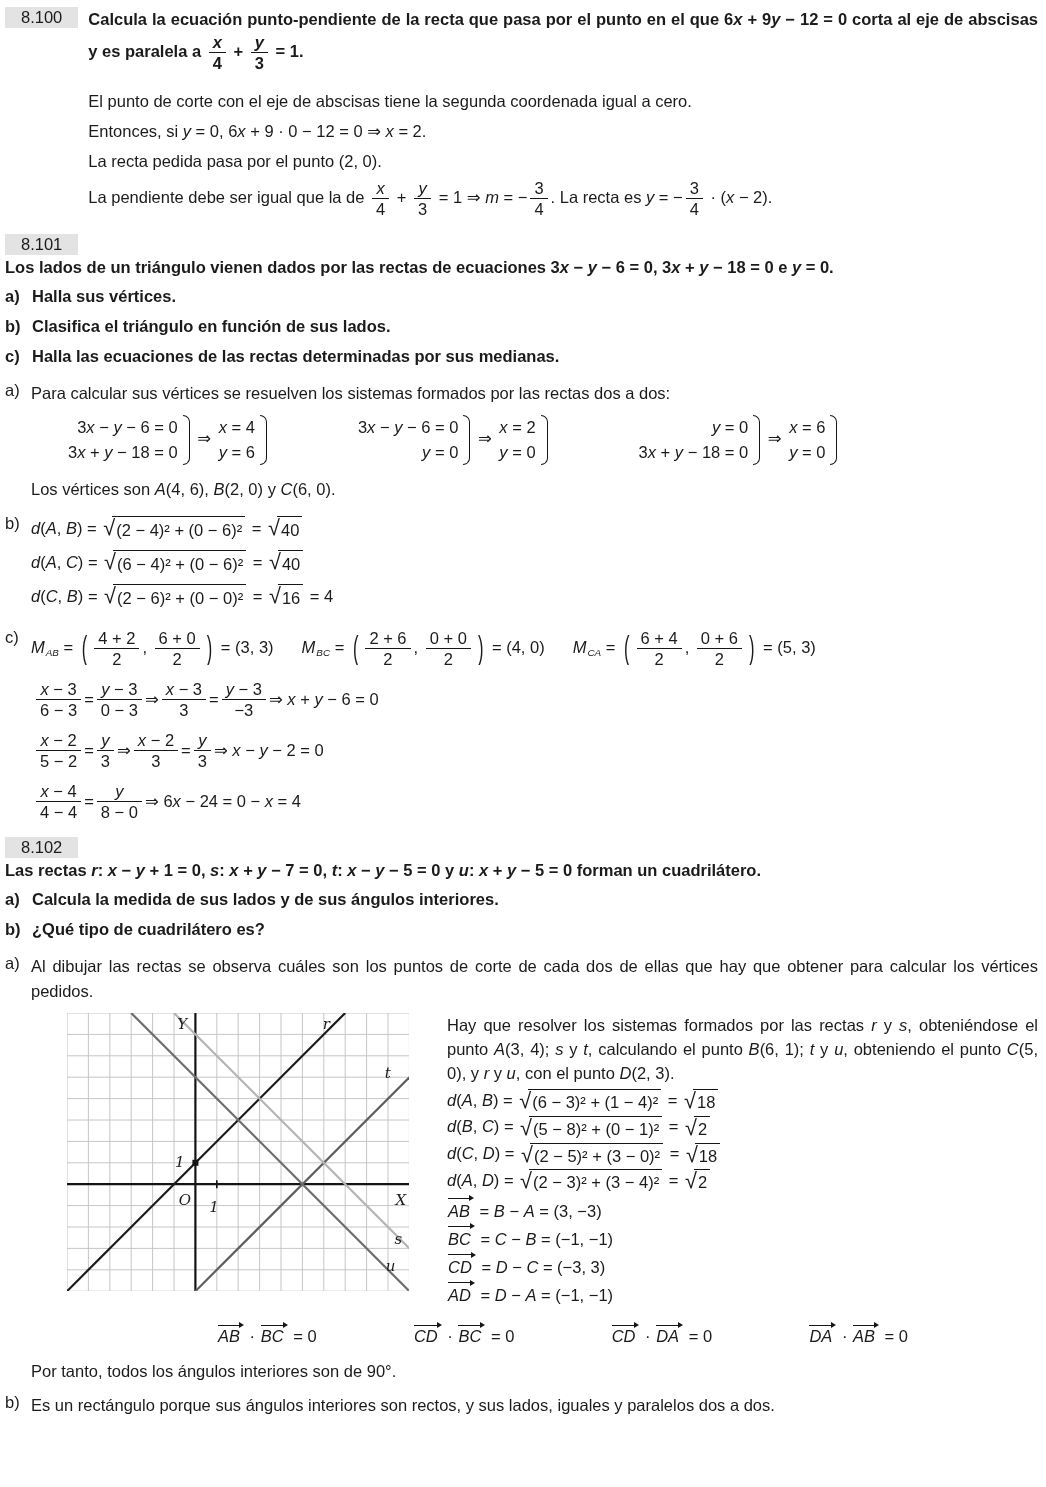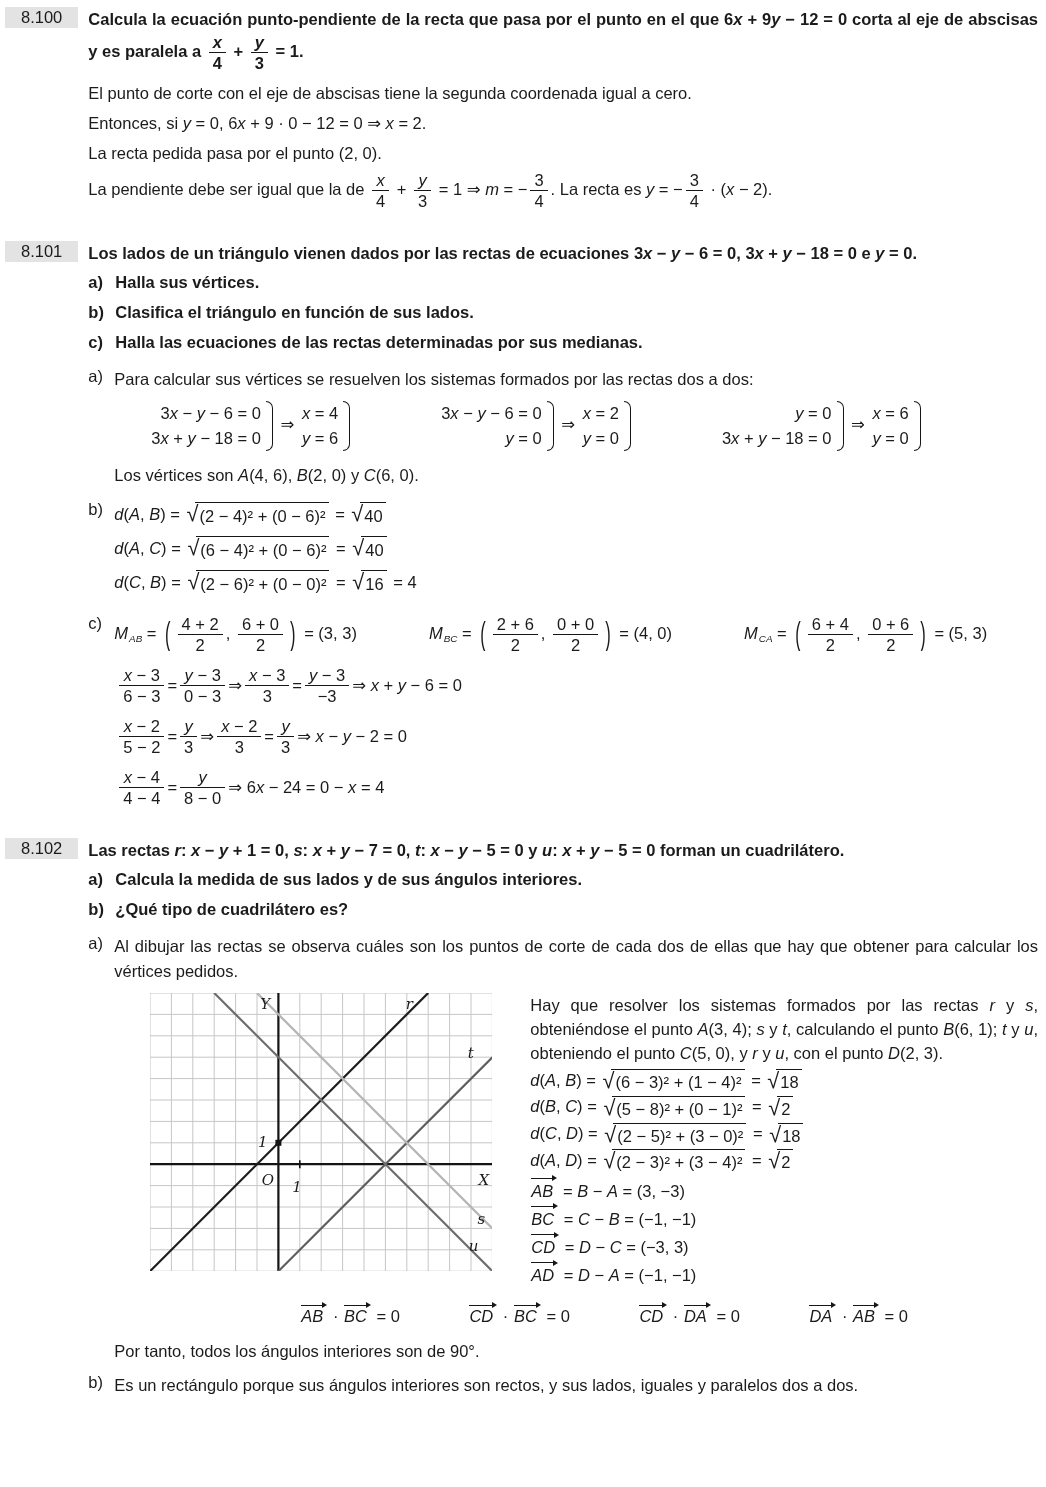--- a/index.html
+++ b/index.html
@@ -1,34 +1,34 @@
 <!DOCTYPE html>
 <html><head>
 <meta charset="utf-8">
 <style>
   html,body{margin:0;padding:0;background:#ffffff;}
   body{width:1046px;height:1487px;overflow:hidden;color:#1b1b1b;
        font-family:"Liberation Sans", sans-serif;font-size:16.5px;}
   .page{padding:7px 8px 0 5px;}
   i{font-style:italic;}
   .ex{display:flex;align-items:flex-start;}
-  .ex + .ex{margin-top:29px;}
+  .ex + .ex{margin-top:14px;flex-direction:column;}
   .num{background:#e3e3e3;padding:1px 16px;margin-right:10px;white-space:nowrap;flex:none;}
   .ex-main{flex:1;min-width:0;}
   .stmt{font-weight:bold;text-align:justify;line-height:1.5;}
   .stmt-item{font-weight:bold;display:flex;margin-top:5px;line-height:1.5;}
   .ilabel{width:27px;flex:none;}
   .ibody{flex:1;}
-  .sol{margin-top:8px;}
+  .sol{margin-top:16px;}
   .mline{line-height:1.5;}
   .sline{margin-bottom:5px;}
   .sol-item{display:flex;margin-top:12px;}
   .sol-item .ilabel{width:26px;}
   .sysrow{display:flex;gap:85px;margin:10px 0 0 34px;align-items:center;}
-  .midrow{display:flex;gap:72px;}
+  .midrow{display:flex;gap:28px;}
   .eqline{margin:10px 0 0 2px;display:flex;align-items:center;flex-wrap:wrap;}
   .bline{margin-bottom:5px;padding-top:2px;}
   
   .frac{display:inline-flex;flex-direction:column;text-align:center;vertical-align:middle;
         margin:0 3px;line-height:1.22;}
   .frac .fn{border-bottom:1.4px solid #161616;padding:0 4px;}
   .frac .fd{padding:0 4px;}
   .sqrt{display:inline-flex;align-items:flex-start;vertical-align:middle;margin:0 2px;}
   .sqrt .sg{font-size:1.32em;line-height:1;margin-right:-3px;position:relative;top:1px;}
   .sqrt .sr{border-top:1.4px solid #161616;padding:1px 3px 0 4px;}

